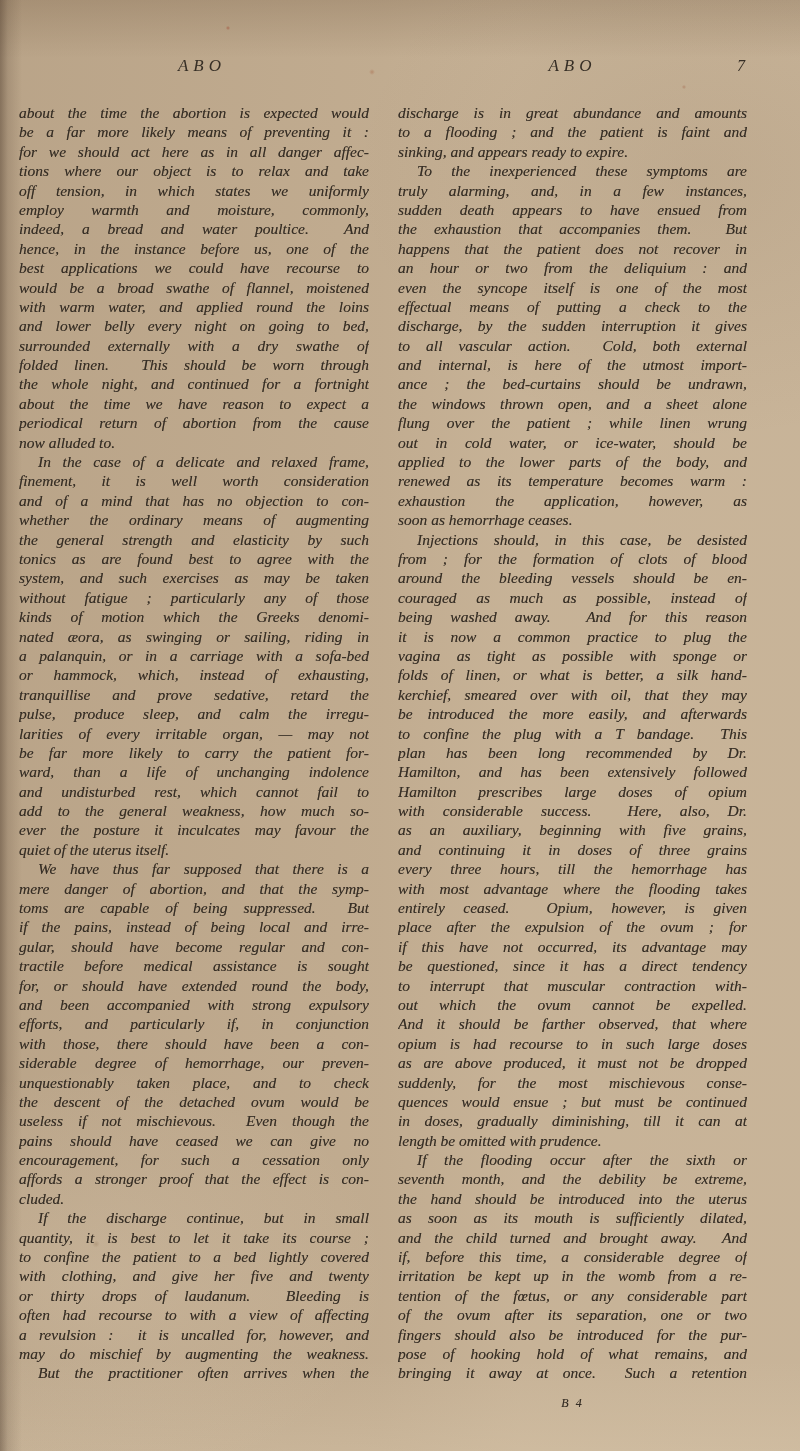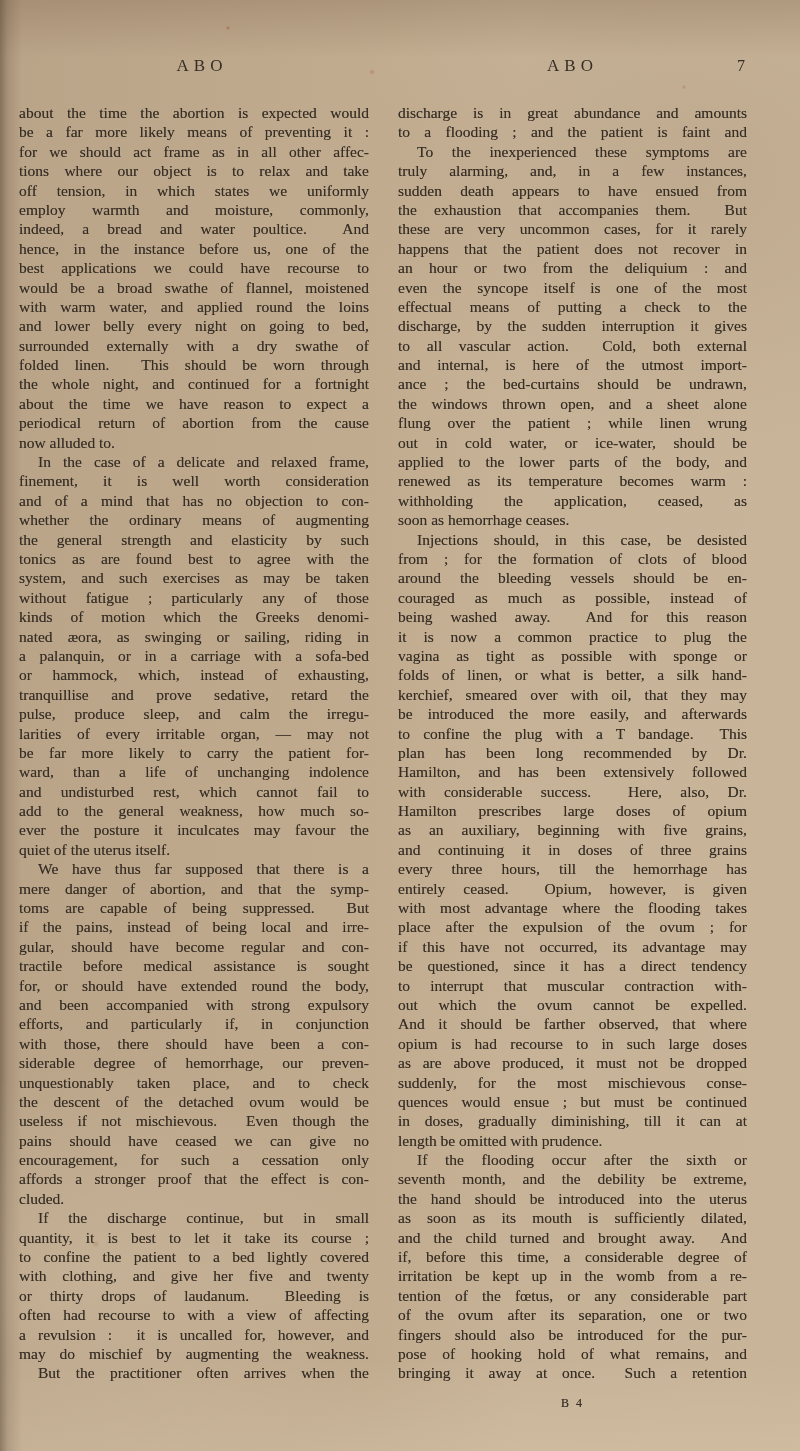--- a/index.html
+++ b/index.html
@@ -18,20 +18,21 @@
       radial-gradient(3px 3px at 228px 28px, rgba(158,62,40,.50), rgba(158,62,40,0) 75%),
       radial-gradient(4px 4px at 372px 72px, rgba(160,84,52,.38), rgba(160,84,52,0) 75%),
       radial-gradient(3px 3px at 684px 87px, rgba(150,72,45,.35), rgba(150,72,45,0) 75%),
       radial-gradient(5px 5px at 96px 1244px, rgba(120,85,55,.22), rgba(120,85,55,0) 75%),
       radial-gradient(420px 300px at 12% 88%, rgba(235,220,195,.20), rgba(235,220,195,0) 70%),
       radial-gradient(500px 380px at 88% 12%, rgba(110,85,60,.10), rgba(110,85,60,0) 70%),
       linear-gradient(90deg, rgba(70,52,38,.45), rgba(70,52,38,.16) 8px, rgba(70,52,38,0) 22px),
       linear-gradient(180deg, rgba(110,85,60,.26), rgba(110,85,60,0) 58px),
       linear-gradient(0deg, rgba(225,208,180,.28), rgba(225,208,180,0) 90px),
       linear-gradient(90deg, rgba(115,90,65,.13), rgba(115,90,65,.04) 380px, rgba(255,245,225,.05) 520px, rgba(255,245,225,.07));
+    font-style: italic;
   }
   .head{
     position:absolute;top:56px;height:24px;color:var(--ink);
     font-size:17px;letter-spacing:5px;text-align:center;
   }
   .head-left{left:27px;width:350px;}
   .head-right{left:398px;width:349px;}
   .head .pagenum{
     position:absolute;right:2px;top:1px;letter-spacing:0;font-size:16px;
   }
@@ -63,21 +64,21 @@
 
   <div class="head head-right">
     <span>ABO</span>
     <span class="pagenum">7</span>
   </div>
 
   <div class="col col-left">
 
   <div class="line">about the time the abortion is expected would</div>
       <div class="line">be a far more likely means of preventing it :</div>
-      <div class="line">for we should act frame as in all other affec-</div>
+      <div class="line">for we should act here as in all danger affec-</div>
       <div class="line">tions where our object is to relax and take</div>
       <div class="line">off tension, in which states we uniformly</div>
       <div class="line">employ warmth and moisture, commonly,</div>
       <div class="line">indeed, a bread and water poultice.&nbsp; And</div>
       <div class="line">hence, in the instance before us, one of the</div>
       <div class="line">best applications we could have recourse to</div>
       <div class="line">would be a broad swathe of flannel, moistened</div>
       <div class="line">with warm water, and applied round the loins</div>
       <div class="line">and lower belly every night on going to bed,</div>
       <div class="line">surrounded externally with a dry swathe of</div>
@@ -133,60 +134,60 @@
       <div class="line">often had recourse to with a view of affecting</div>
       <div class="line">a revulsion :&nbsp; it is uncalled for, however, and</div>
       <div class="line">may do mischief by augmenting the weakness.</div>
       <div class="line indent">But the practitioner often arrives when the</div>
     </div>
 
   <div class="col col-right">
 
   <div class="line">discharge is in great abundance and amounts</div>
       <div class="line">to a flooding ; and the patient is faint and</div>
+      <div class="line end">sinking, and appears ready to expire.</div>
       <div class="line indent">To the inexperienced these symptoms are</div>
       <div class="line">truly alarming, and, in a few instances,</div>
       <div class="line">sudden death appears to have ensued from</div>
       <div class="line">the exhaustion that accompanies them.&nbsp; But</div>
-      <div class="line">these are very uncommon cases, for it rarely</div>
       <div class="line">happens that the patient does not recover in</div>
       <div class="line">an hour or two from the deliquium : and</div>
       <div class="line">even the syncope itself is one of the most</div>
       <div class="line">effectual means of putting a check to the</div>
       <div class="line">discharge, by the sudden interruption it gives</div>
       <div class="line">to all vascular action.&nbsp; Cold, both external</div>
       <div class="line">and internal, is here of the utmost import-</div>
       <div class="line">ance ; the bed-curtains should be undrawn,</div>
       <div class="line">the windows thrown open, and a sheet alone</div>
       <div class="line">flung over the patient ; while linen wrung</div>
       <div class="line">out in cold water, or ice-water, should be</div>
       <div class="line">applied to the lower parts of the body, and</div>
       <div class="line">renewed as its temperature becomes warm :</div>
-      <div class="line">withholding the application, ceased, as</div>
+      <div class="line">exhaustion the application, however, as</div>
       <div class="line end">soon as hemorrhage ceases.</div>
       <div class="line indent">Injections should, in this case, be desisted</div>
       <div class="line">from ; for the formation of clots of blood</div>
       <div class="line">around the bleeding vessels should be en-</div>
       <div class="line">couraged as much as possible, instead of</div>
       <div class="line">being washed away.&nbsp; And for this reason</div>
       <div class="line">it is now a common practice to plug the</div>
       <div class="line">vagina as tight as possible with sponge or</div>
       <div class="line">folds of linen, or what is better, a silk hand-</div>
       <div class="line">kerchief, smeared over with oil, that they may</div>
       <div class="line">be introduced the more easily, and afterwards</div>
       <div class="line">to confine the plug with a T bandage.&nbsp; This</div>
       <div class="line">plan has been long recommended by Dr.</div>
       <div class="line">Hamilton, and has been extensively followed</div>
+      <div class="line">Hamilton prescribes large doses of opium</div>
       <div class="line">with considerable success.&nbsp; Here, also, Dr.</div>
-      <div class="line">Hamilton prescribes large doses of opium</div>
       <div class="line">as an auxiliary, beginning with five grains,</div>
       <div class="line">and continuing it in doses of three grains</div>
       <div class="line">every three hours, till the hemorrhage has</div>
+      <div class="line">with most advantage where the flooding takes</div>
       <div class="line">entirely ceased.&nbsp; Opium, however, is given</div>
-      <div class="line">with most advantage where the flooding takes</div>
       <div class="line">place after the expulsion of the ovum ; for</div>
       <div class="line">if this have not occurred, its advantage may</div>
       <div class="line">be questioned, since it has a direct tendency</div>
       <div class="line">to interrupt that muscular contraction with-</div>
       <div class="line">out which the ovum cannot be expelled.</div>
       <div class="line">And it should be farther observed, that where</div>
       <div class="line">opium is had recourse to in such large doses</div>
       <div class="line">as are above produced, it must not be dropped</div>
       <div class="line">suddenly, for the most mischievous conse-</div>
       <div class="line">quences would ensue ; but must be continued</div>

